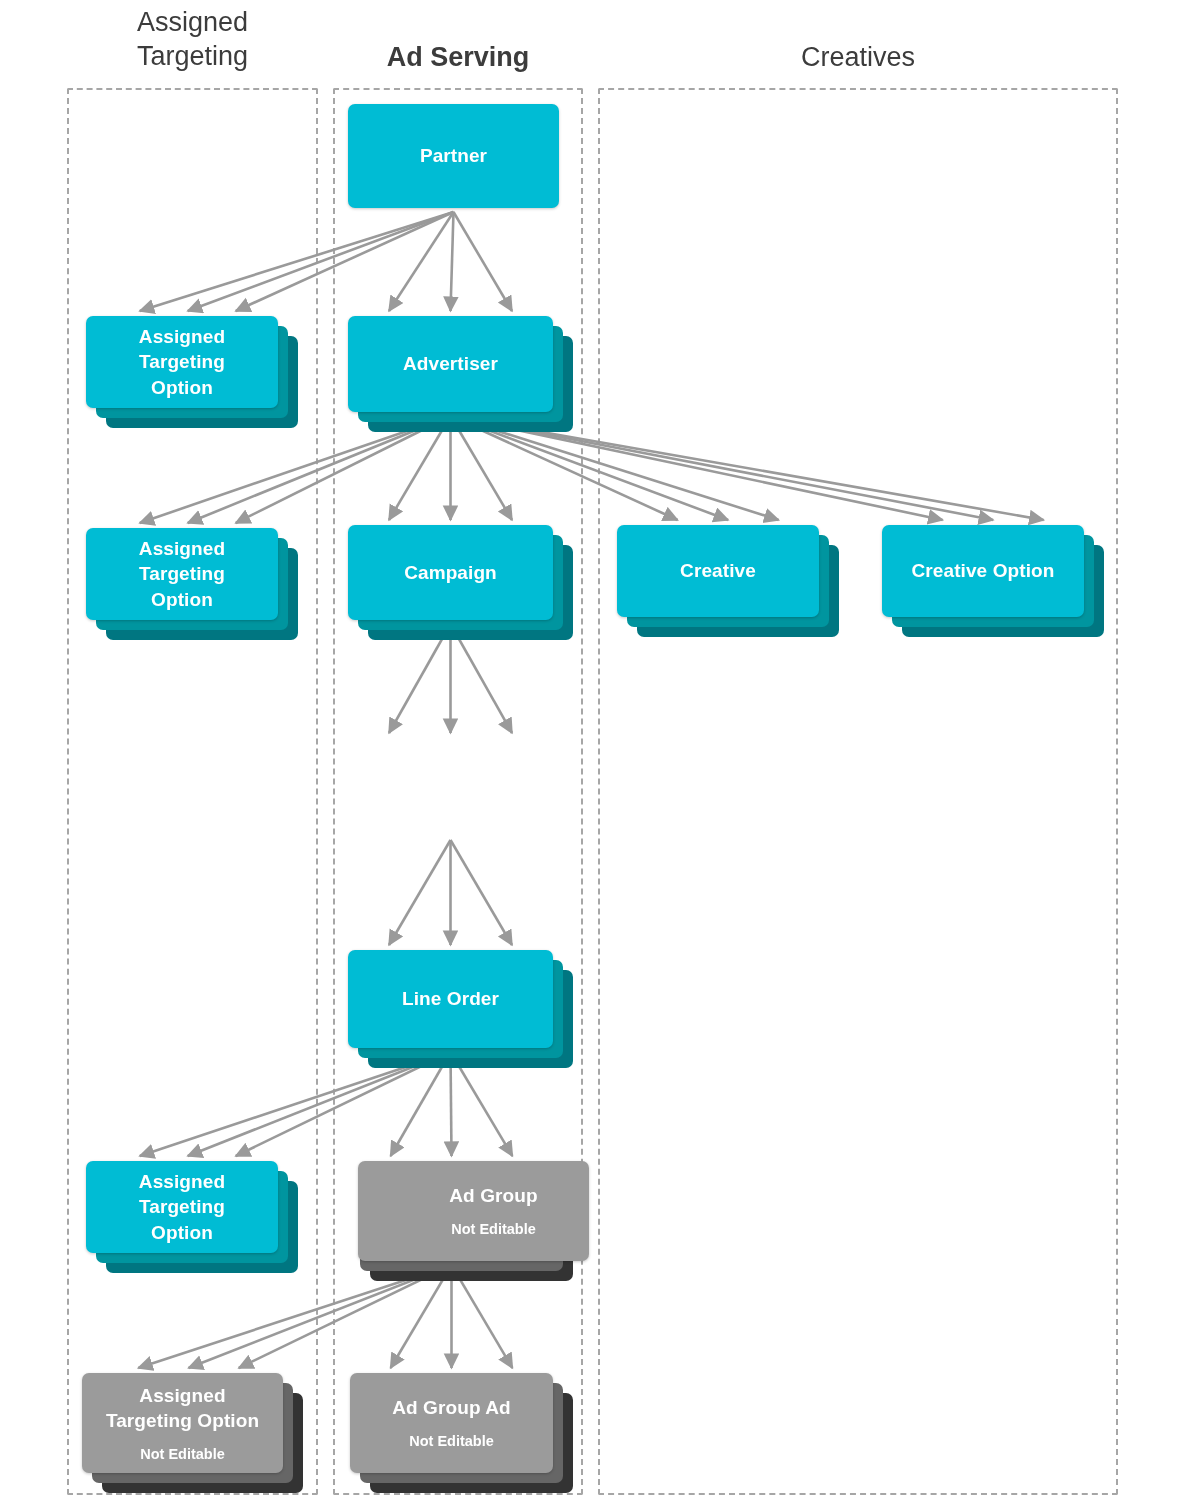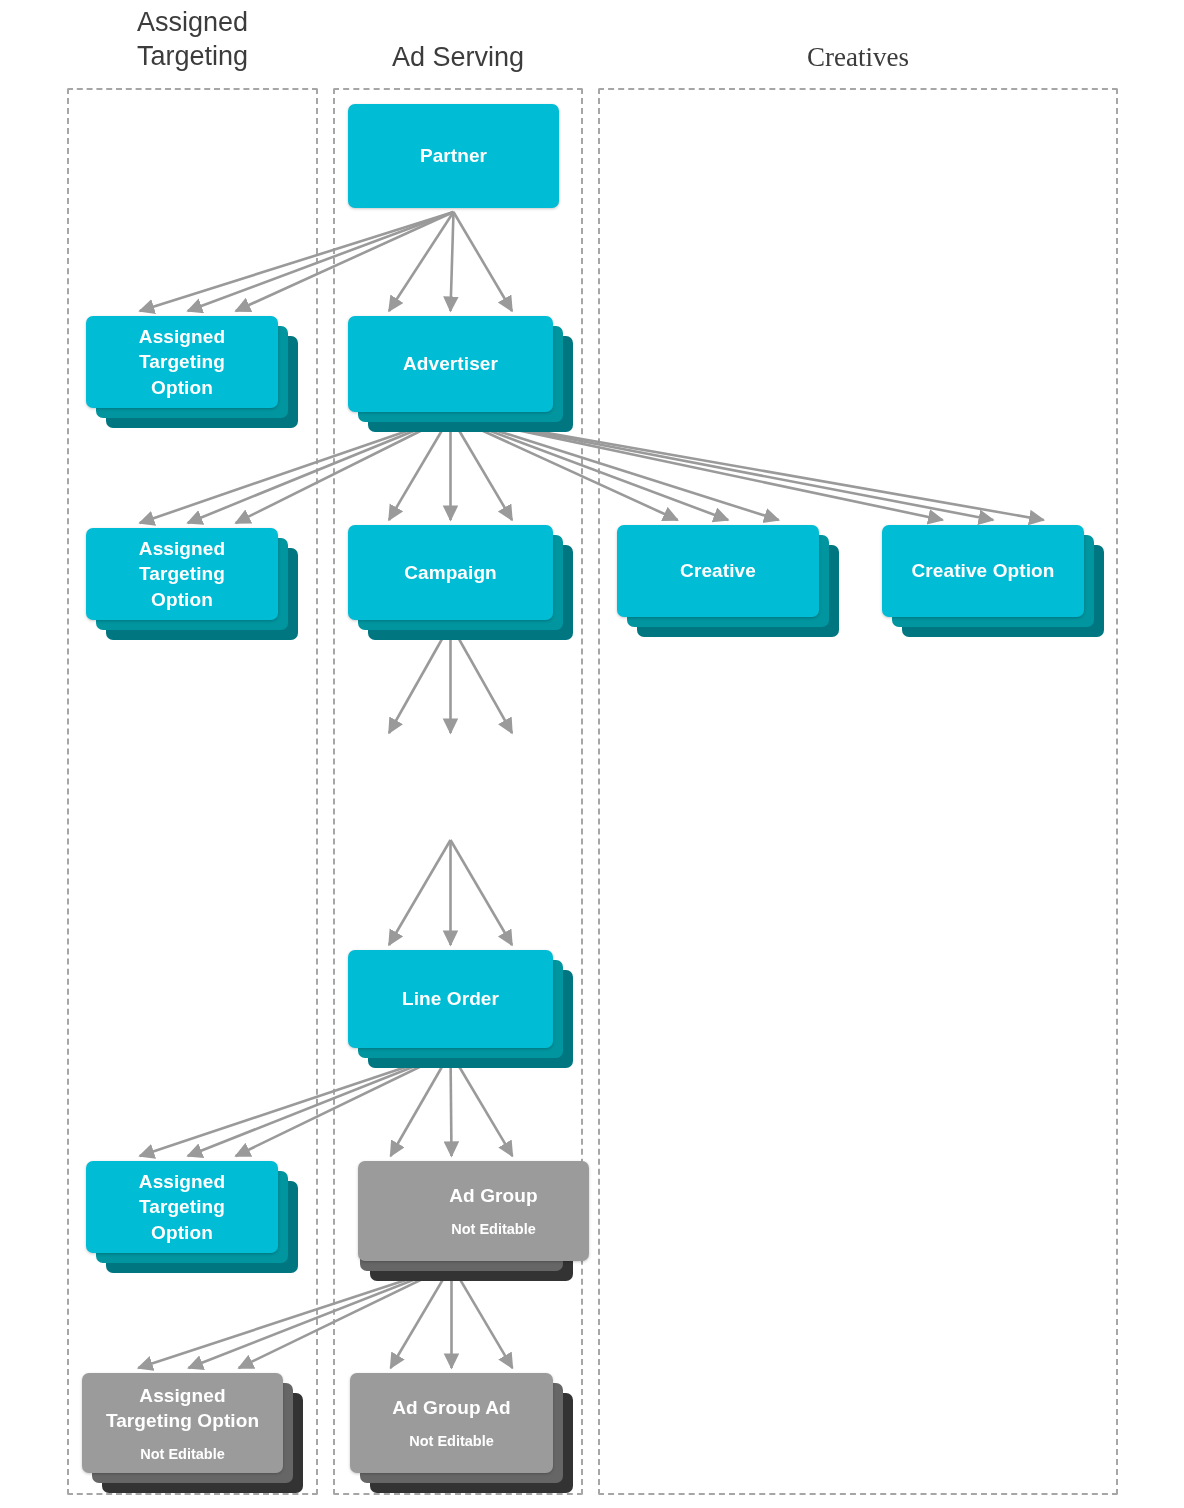--- a/index.html
+++ b/index.html
@@ -88,24 +88,24 @@
 </style>
 </head>
 <body>
 
 <div id="stage">
 
   <div class="col-header" style="left:67px; top:6px; width:251px;">
     <div>Assigned</div>
     <div>Targeting</div>
   </div>
-  <div class="col-header" style="left:333px; top:41px; width:250px;">
+  <div class="col-header" style="left:333px; top:41px; width:250px;font-weight:bold;">
     <div>Ad Serving</div>
   </div>
-  <div class="col-header" style="left:598px; top:41px; width:520px;font-family:Liberation Serif, serif;">
+  <div class="col-header" style="left:598px; top:41px; width:520px;">
     <div>Creatives</div>
   </div>
 
   <div class="col-box" style="left:67px; top:88px; width:251px; height:1407px;"></div>
   <div class="col-box" style="left:333px; top:88px; width:250px; height:1407px;"></div>
   <div class="col-box" style="left:598px; top:88px; width:520px; height:1407px;"></div>
 
   <svg id="arrows" viewBox="0 0 1184 1508" width="1184" height="1508">
     <defs>
       <marker id="ah" markerWidth="7" markerHeight="7" refX="5.6" refY="3" orient="auto" markerUnits="strokeWidth">

